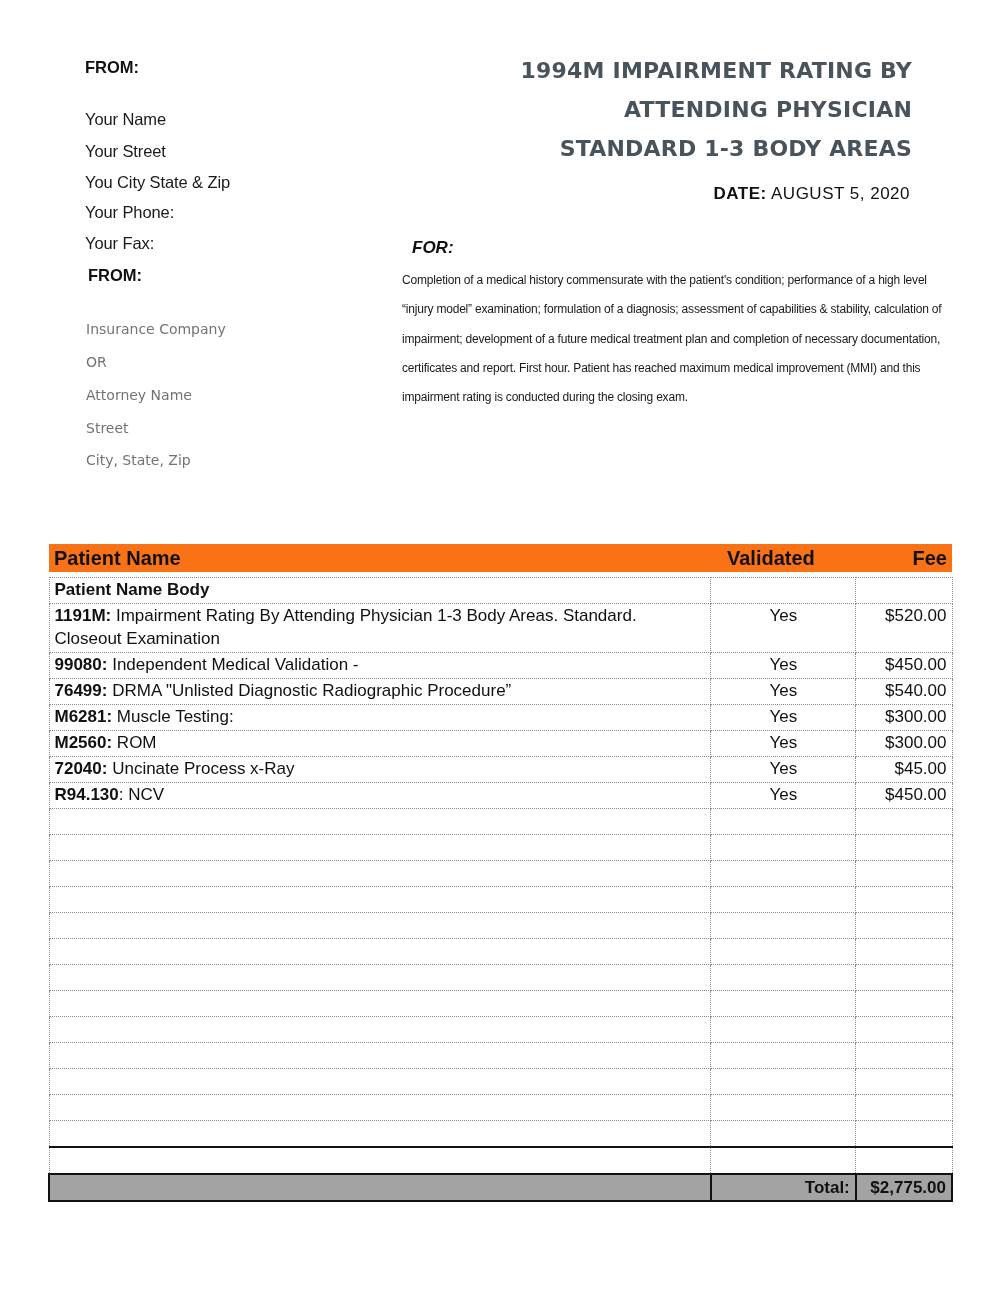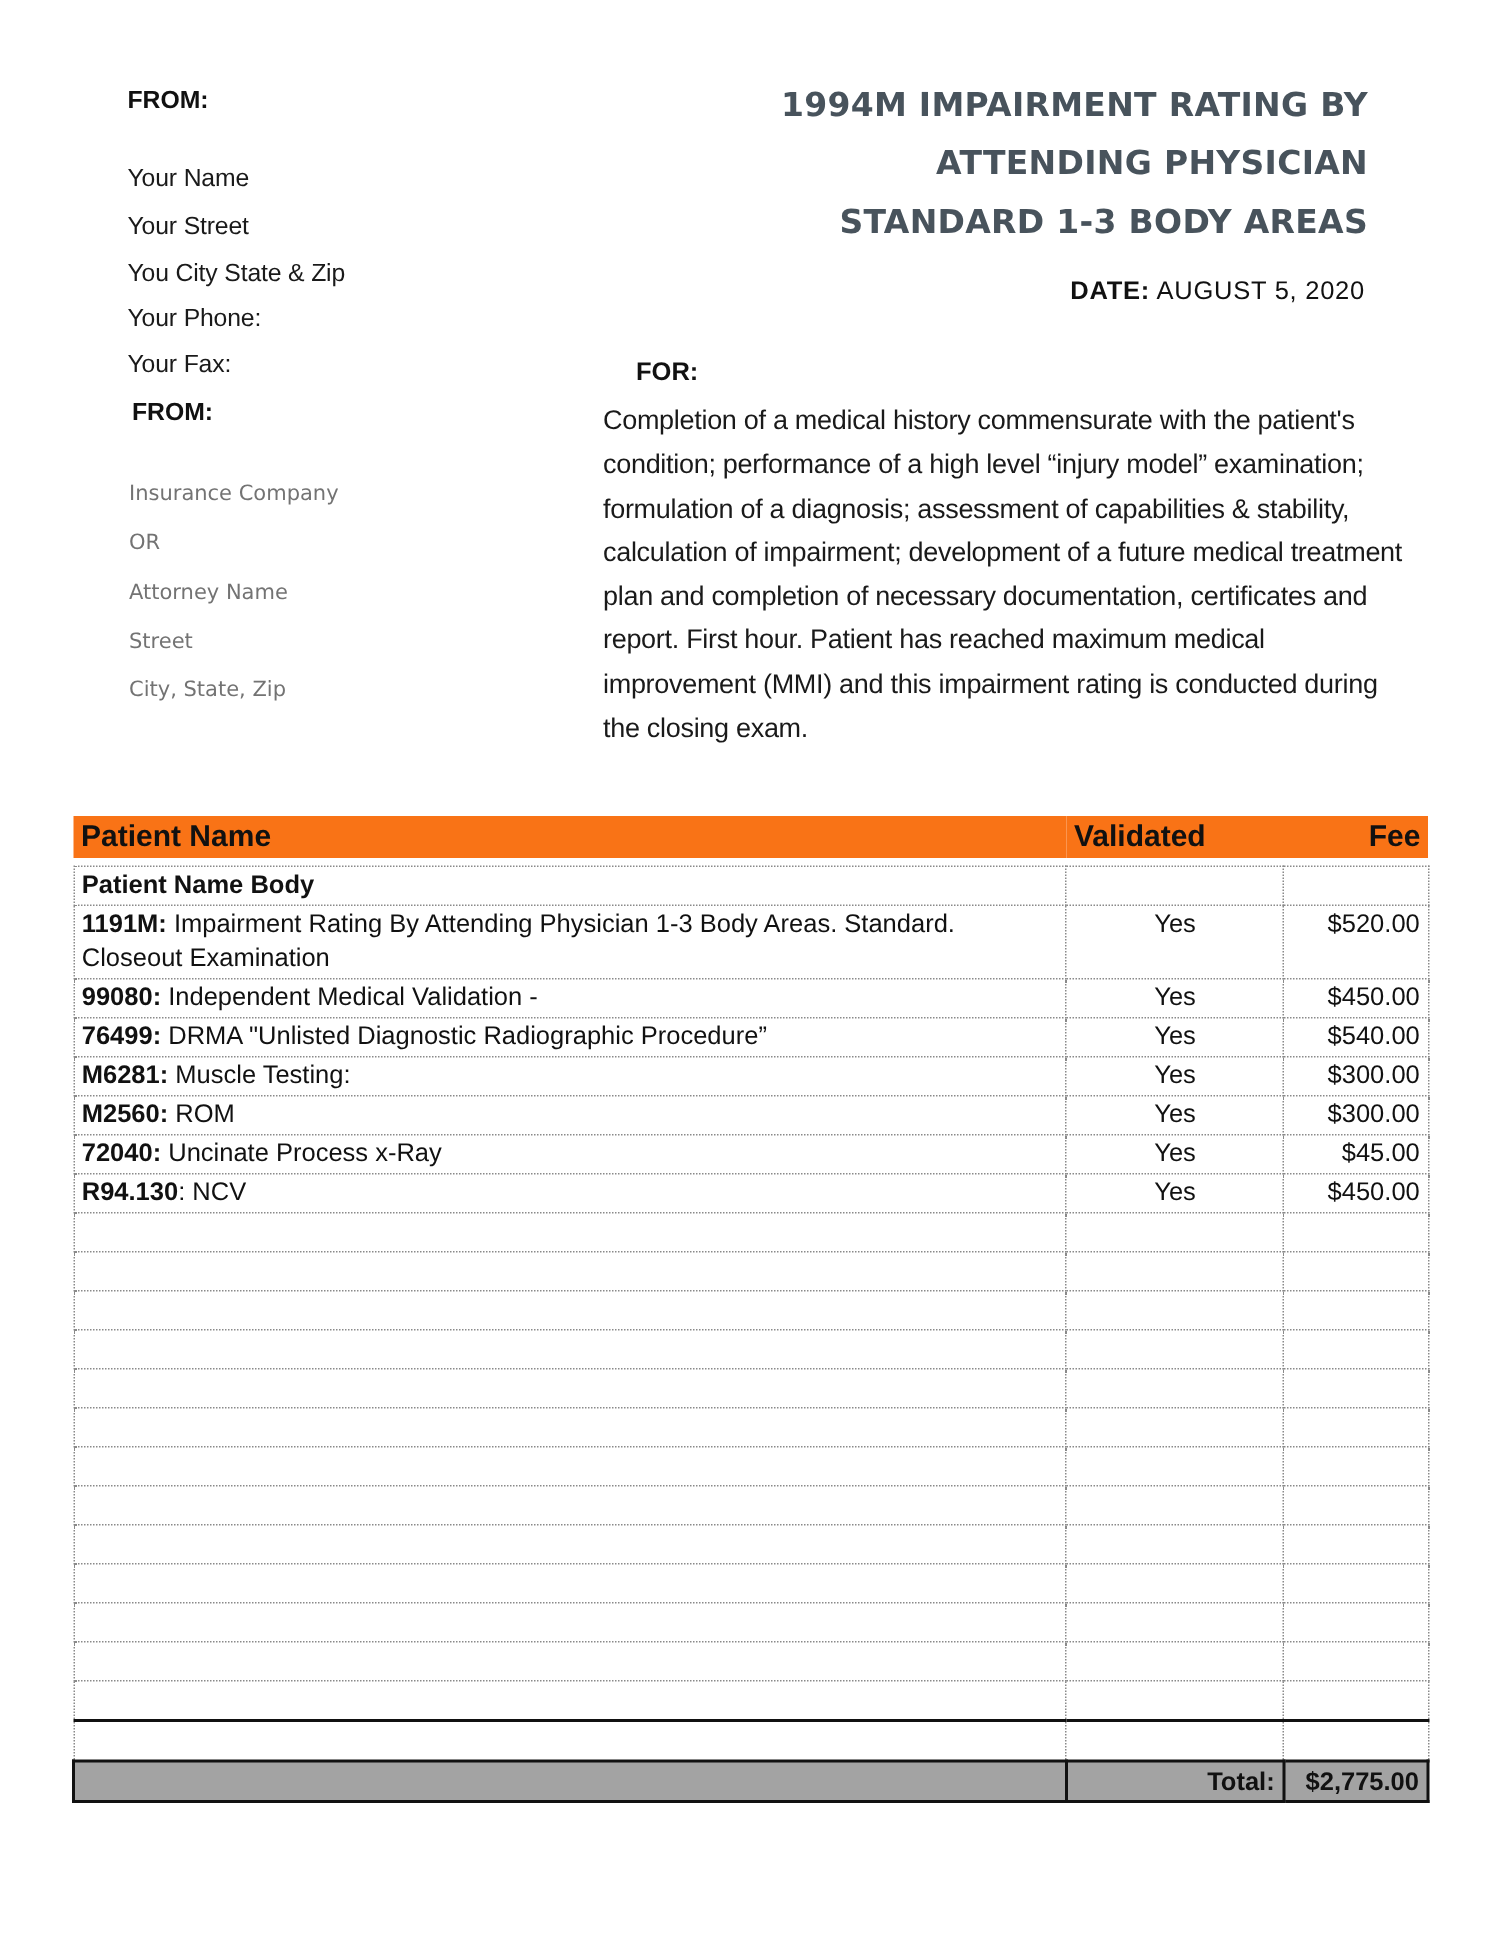--- a/index.html
+++ b/index.html
@@ -9,34 +9,34 @@
 
     .from-label { font-weight: bold; font-size: 16.5px; }
     .from-line { font-size: 16.5px; color: #1a1a1a; letter-spacing: -0.1px; }
     .to-line { font-family: "DejaVu Sans", sans-serif; font-size: 14px; color: #737373; }
 
     .title { right: 88px; text-align: right; font-family: "DejaVu Sans", sans-serif;
              font-weight: bold; font-size: 22px; color: #48535c; letter-spacing: 0.2px; }
     .date { right: 90px; top: 184px; font-size: 17px; letter-spacing: 0.5px; }
     .date b { font-weight: bold; }
 
-    .for-label { left: 424px; top: 238px; font-weight: bold; font-size: 17px; }
-    .for-body { left: 402px; top: 266px; width: 540px; font-size: 18px; line-height: 29.3px;
+    .for-label { left: 412px; top: 238px; font-weight: bold; font-size: 17px; font-style: italic; }
+    .for-body { left: 402px; top: 266px; width: 540px; font-size: 12px; line-height: 29.3px;
                 color: #1a1a1a; letter-spacing: -0.2px; }
 
     table.bill { position: absolute; left: 48px; top: 544px; width: 905px;
                  border-collapse: collapse; font-size: 17px; }
     table.bill td, table.bill th { padding: 0 5px; }
     .col-desc { width: 640px; }
     .col-val { width: 140px; }
     .col-fee { width: 93px; }
 
     thead th { background: #f97316; font-weight: bold; font-size: 20px; height: 28px;
                text-align: left; }
-    thead th.val { text-align: left; padding-right: 30px; }
+    thead th.val { text-align: center; padding-right: 30px; }
     thead th.fee { text-align: right; }
     tr.spacer td { height: 5px; padding: 0; }
 
     tbody.items td { border: 1px dotted #8a8a8a; height: 25px; vertical-align: top;
                      line-height: 23px; }
     tbody.items td.val { text-align: center; }
     tbody.items td.fee { text-align: right; }
     tbody.items tr.tall td { height: 48px; }
     .code { font-weight: bold; }
     .patient { font-weight: bold; }

